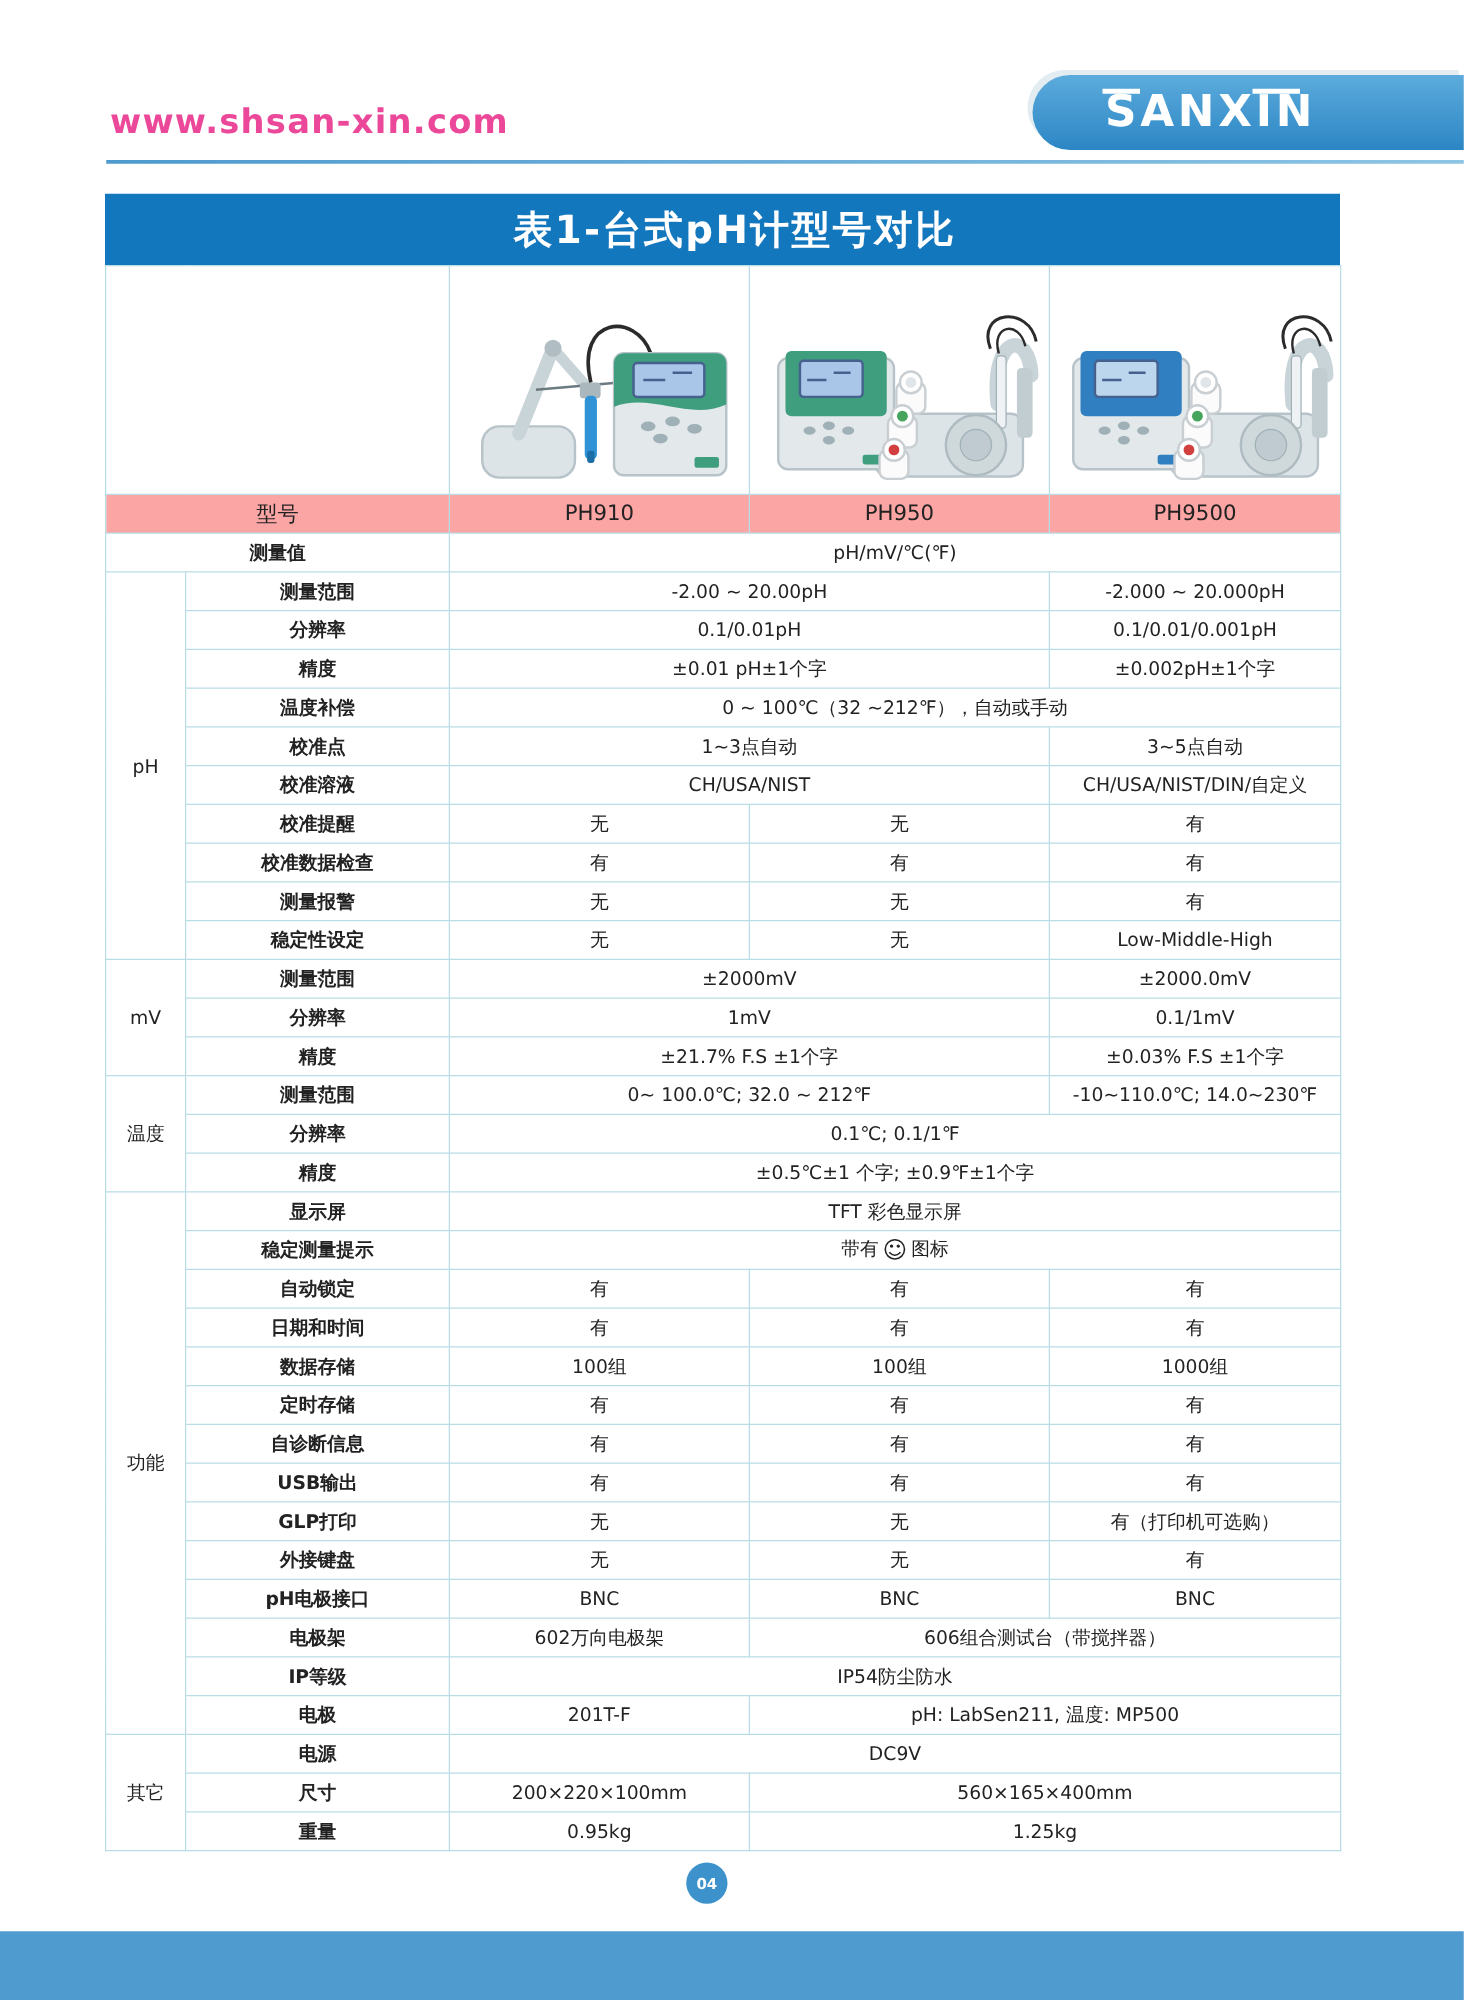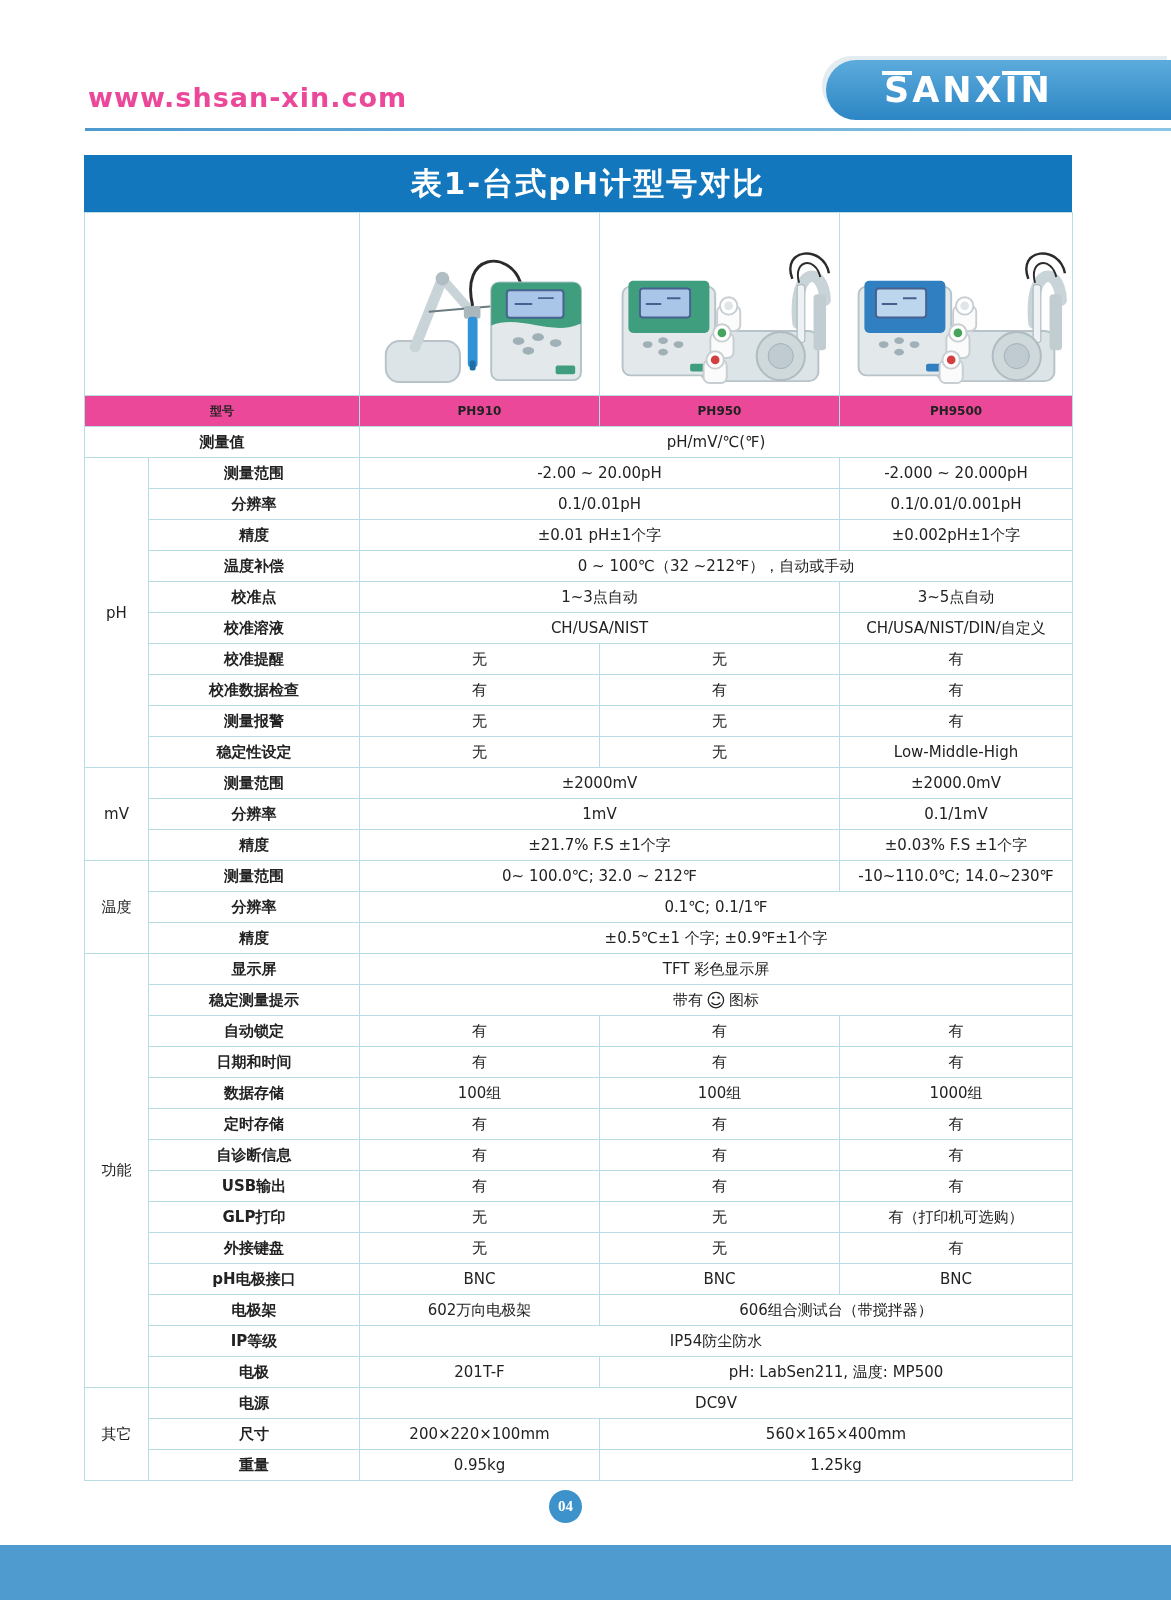--- a/index.html
+++ b/index.html
@@ -42,32 +42,32 @@
   table.spec {
     position:absolute; left:84px; top:212px; width:988px;
     border-collapse:collapse; table-layout:fixed;
   }
   table.spec td {
     border:1px solid #b9dde6; text-align:center; vertical-align:middle;
     height:31px; font-size:15px; padding:0 4px; background:#fff;
     overflow:hidden; white-space:nowrap;
   }
   tr.image-row td { height:183px; }
-  tr.model-row td { background:#ec4899; font-weight:bold; font-size:12px; }
+  tr.model-row td { background:#fca5a5; font-weight:normal; font-size:17px; }
   td.group-cell   { background:#cdeaee; font-size:16px; }
   td.prop-cell    { font-weight:bold;margin-top:32px; }
   td.val-cell     { font-weight:normal; }
   .smiley { font-size:19px; line-height:1; vertical-align:-2px; padding:0 3px; }
 
   
   .page-circle {
     position:absolute; left:549px; top:1490px; width:33px; height:33px;
     border-radius:50%; background:#3e92cc; color:#fff;
-    font-size:15px; font-weight:bold;
-    display:flex; align-items:center; justify-content:center;font-family:Liberation Serif, serif;
+    font-size:12px; font-weight:bold;
+    display:flex; align-items:center; justify-content:center;
   }
   .footer-bar {
     position:absolute; left:0; bottom:0; width:1171px; height:55px; background:#4f9bd0;
   }
   .product-cell svg { display:block; margin:0 auto; }
 </style>
 </head>
 <body>
 
 <div class="site-url">www.shsan-xin.com</div>

